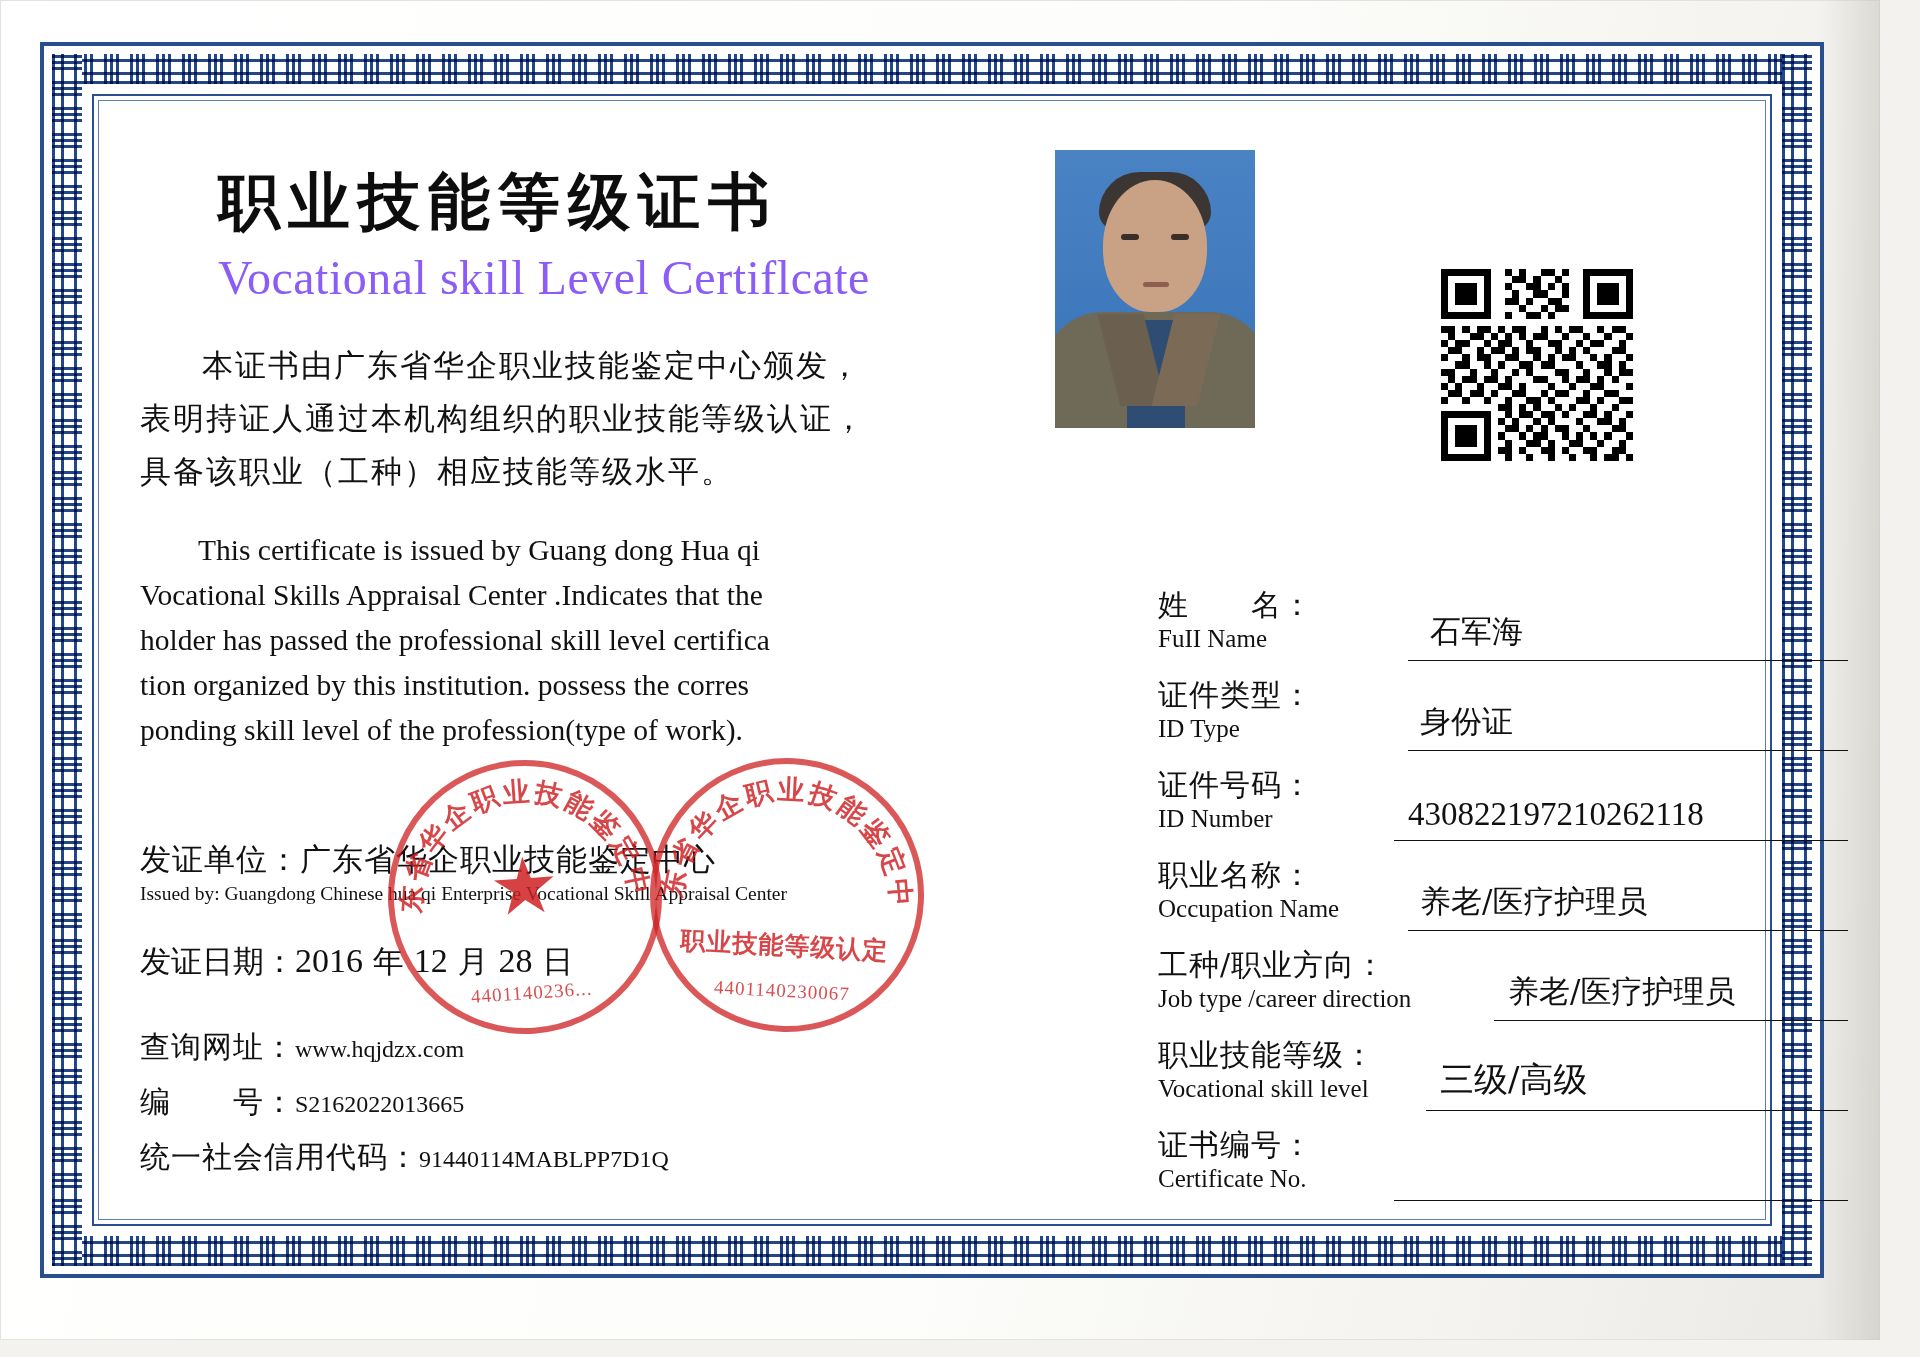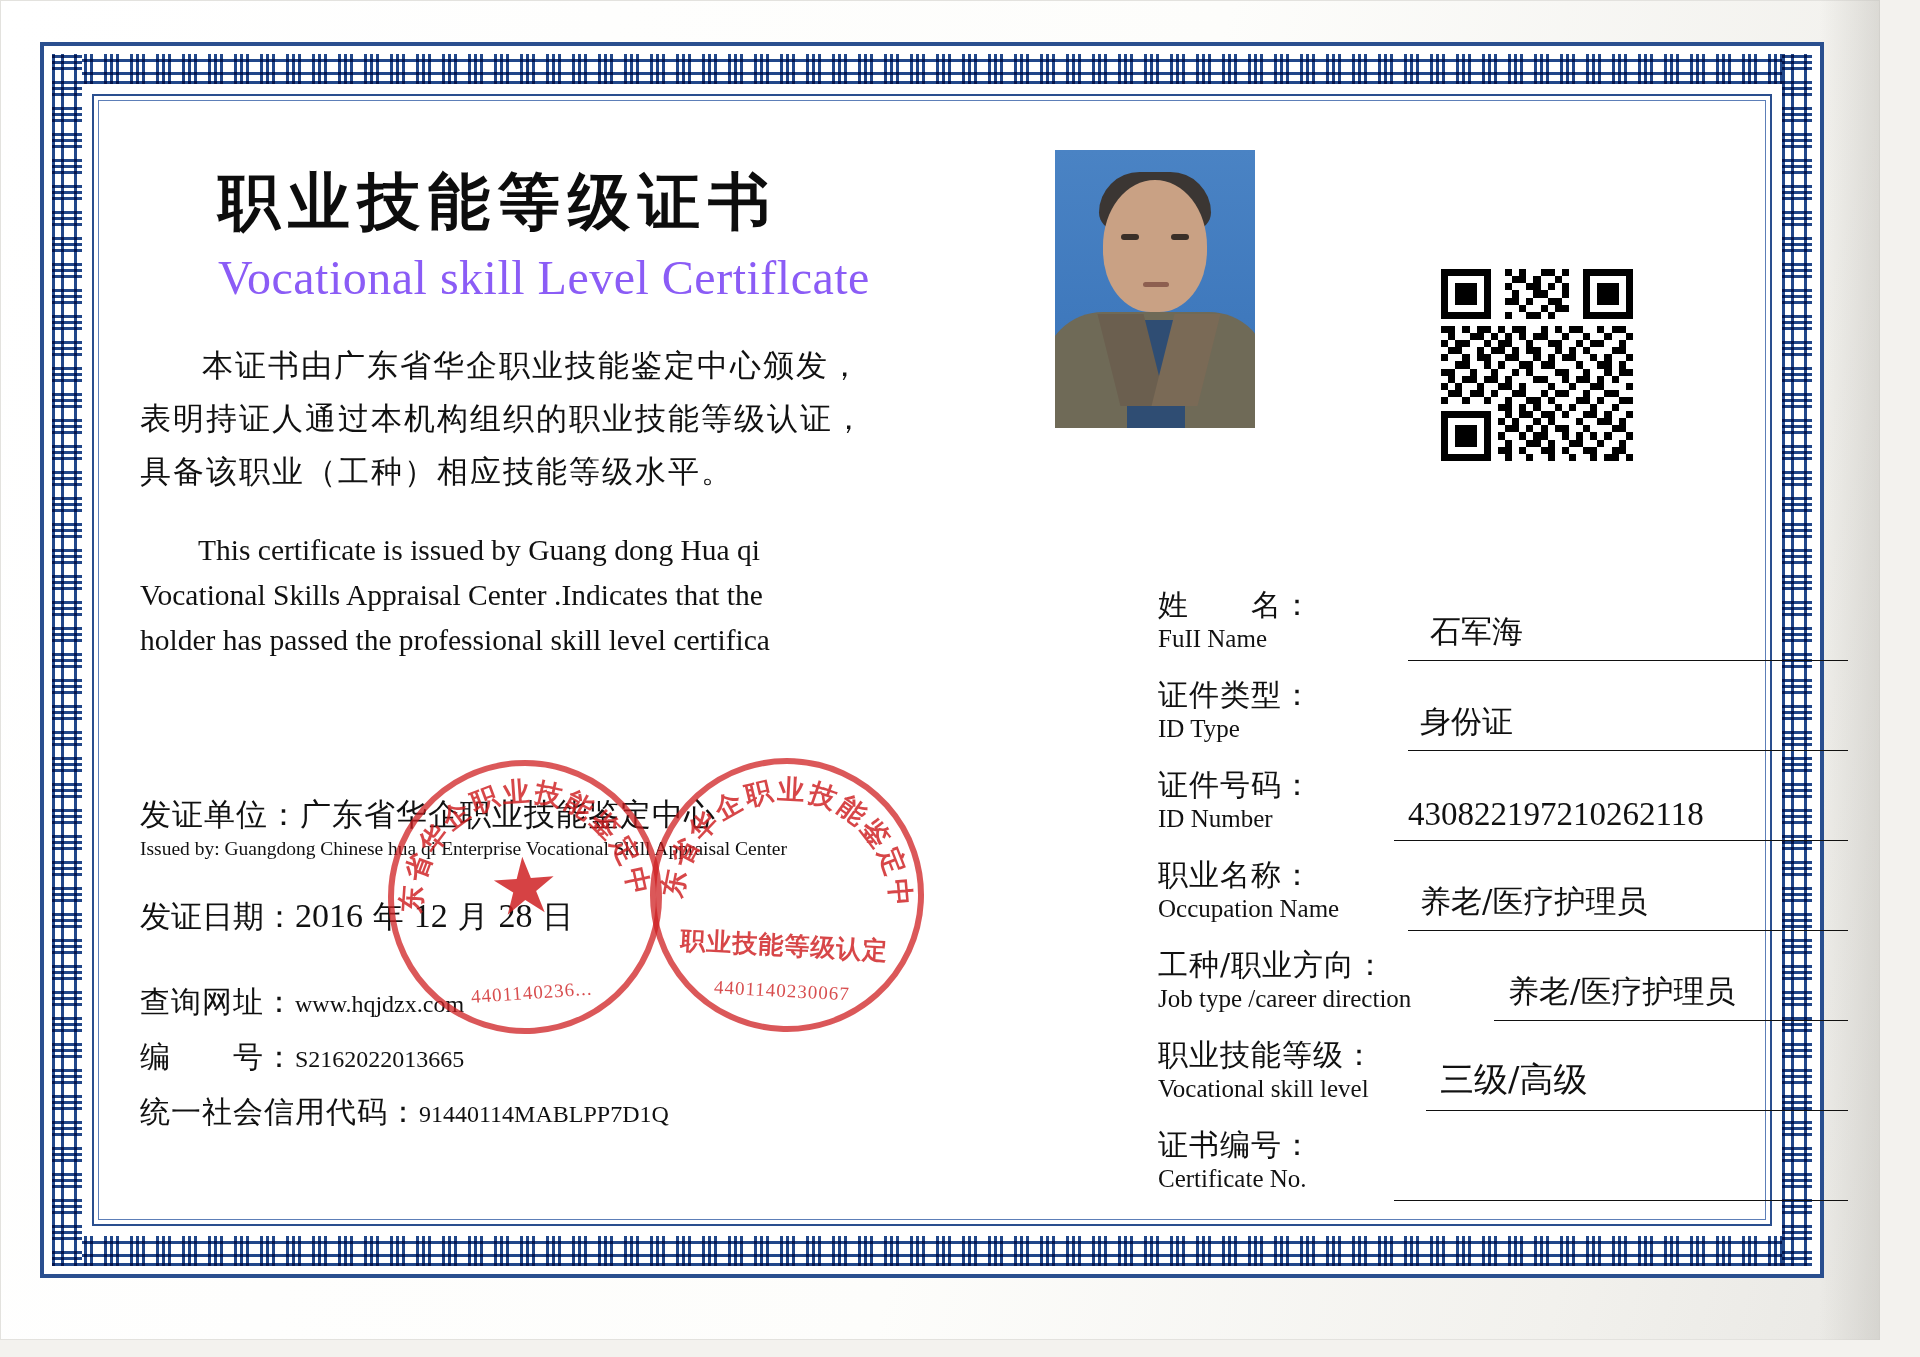--- a/index.html
+++ b/index.html
@@ -399,21 +399,22 @@
     <p class="para-cn">
       <span class="indent"></span><span>本证书由广东省华企职业技能鉴定中心颁发，</span><br>
       <span>表明持证人通过本机构组织的职业技能等级认证，</span><br>
       <span>具备该职业（工种）相应技能等级水平。</span>
     </p>
 
     <p class="para-en">
       <span class="indent"></span><span>This certificate is issued by Guang dong Hua qi</span><br>
       <span>Vocational Skills Appraisal Center .Indicates that the</span><br>
       <span>holder has passed the professional skill level certifica</span><br>
-      <br>
+      <span>tion organized by this institution. possess the corres</span><br>
+      <span>ponding  skill level of the profession(type of  work).</span>
     </p>
 
     <div class="issuer-block">
       <div class="issuer-line">
         <span>发证单位：</span><span>广东省华企职业技能鉴定中心</span>
       </div>
       <div class="issuer-sub">Issued by: Guangdong Chinese hua qi Enterprise Vocational Skill Appraisal Center</div>
 
       <div class="date-row">
         <span>发证日期：</span><span class="num">2016</span>

